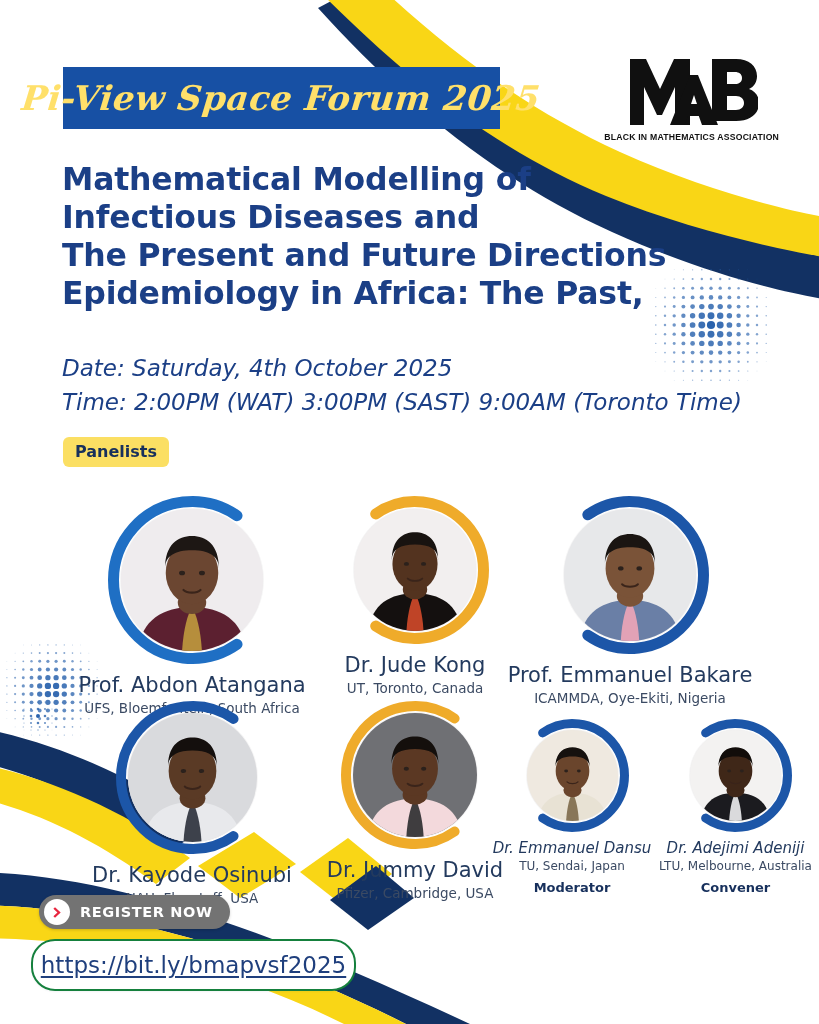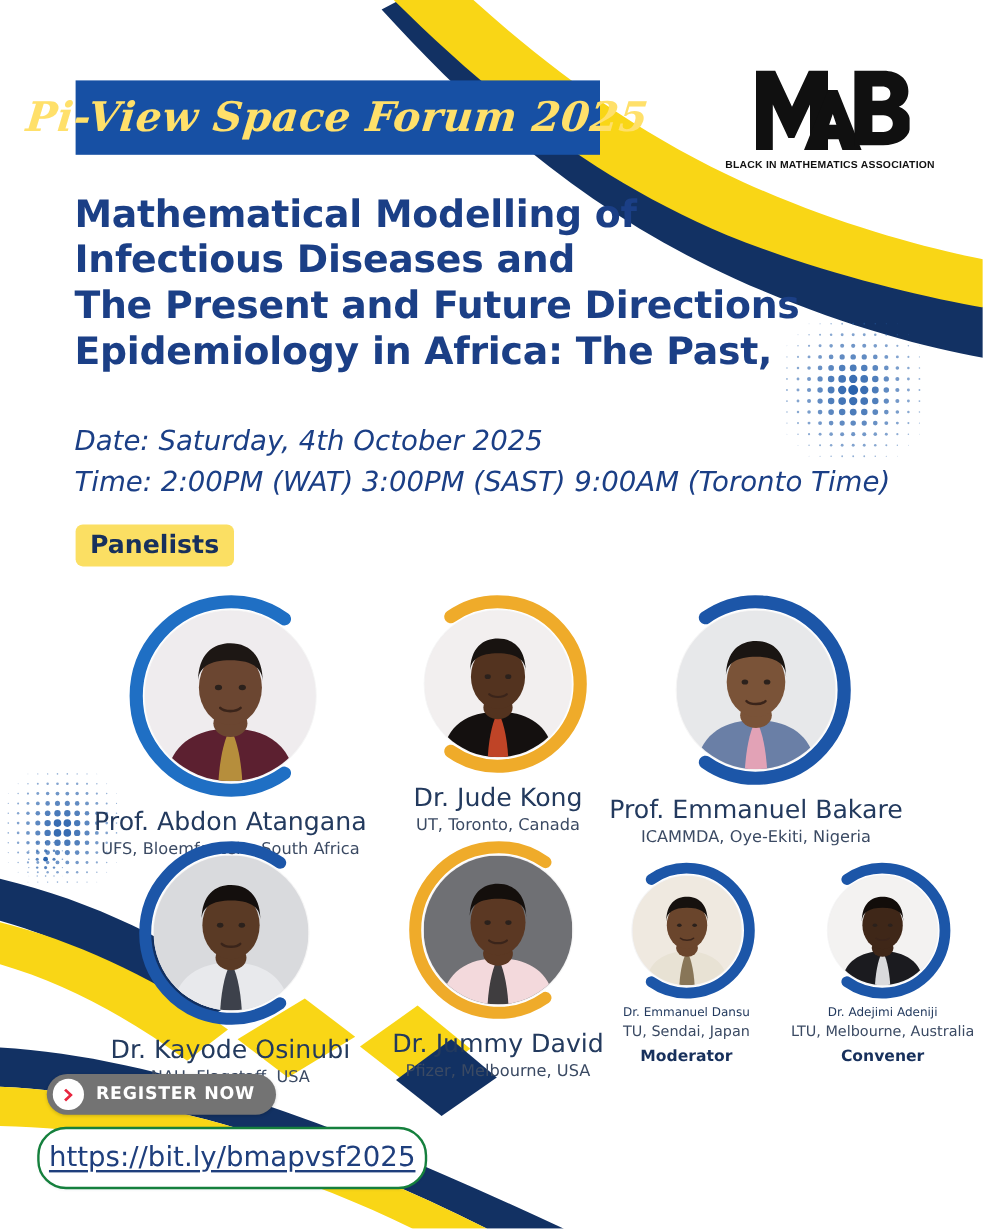--- a/index.html
+++ b/index.html
@@ -76,21 +76,21 @@
     z-index:6;
   }
   .when div{white-space:nowrap;}
 
   .panelists-badge{
     position:absolute;left:63px;top:437px;
     background:#fbdf63;border-radius:6px;
     padding:5px 12px 6px 12px;
     color:#17305c;
     font-family:"DejaVu Sans", sans-serif;
-    font-weight:700;font-size:21px;
+    font-weight:700;font-size:16px;
     z-index:6;
   }
 
   
   .row{position:absolute;z-index:6;}
   .person{position:absolute;text-align:center;}
   .ringwrap{position:relative;margin:0 auto;}
   .ring{position:absolute;left:0;top:0;}
   .photo{
     position:absolute;border-radius:50%;
@@ -115,21 +115,21 @@
     color:#17305c;
     font-family:"DejaVu Sans", sans-serif;
     font-weight:700;
     white-space:nowrap;
   }
 
   .r1 .pname{font-size:21px;margin-top:8px;}
   .r1 .paffil{font-size:13.5px;margin-top:3px;}
   .r2 .pname{font-size:21px;margin-top:8px;}
   .r2 .paffil{font-size:13.5px;margin-top:3px;}
-  .small .pname{font-size:10px;margin-top:6px;}
+  .small .pname{font-size:15px;margin-top:6px;font-style:italic;}
   .small .paffil{font-size:12px;margin-top:2px;}
   .small .prole{font-size:13px;margin-top:7px;}
 
   
   .cta{
     position:absolute;left:39px;top:895px;
     height:34px;
     background:#737373;
     border-radius:17px;
     display:flex;align-items:center;
@@ -662,21 +662,21 @@
                 <ellipse cx="50" cy="66" rx="10" ry="8" fill="#5b3823"></ellipse>
                 <ellipse cx="50" cy="45" rx="18.5" ry="22" fill="#5b3823"></ellipse>
                 <path d="M31,42 C31,25 40,19 50,19 C60,19 69,25 69,42 C69,33 62,29 50,29 C38,29 31,33 31,42 Z" fill="#140f0c"></path>
                 <ellipse cx="43" cy="45" rx="2.1" ry="1.6" fill="#2b211c"></ellipse>
                 <ellipse cx="57" cy="45" rx="2.1" ry="1.6" fill="#2b211c"></ellipse>
                 <path d="M44,57 C46.5,59.5 53.5,59.5 56,57" stroke="#3a241a" stroke-width="1.5" fill="none" stroke-linecap="round"></path>
               </svg>
             </div>
           </div>
           <div class="pname">Dr. Jummy David</div>
-          <div class="paffil">Pfizer, Melbourne, USA</div>
+          <div class="paffil">Pfizer, Cambridge, USA</div>
         </div>
         <div class="person small" style="left: 482px; top: 18px; width: 180px;">
           <div class="ringwrap" style="width: 115px; height: 115px; margin-left: 32.5px;">
             <svg width="115" height="115" viewBox="0 0 115 115" class="ring">
               <path d="M27.67,14.90 A52,52 0 1,1 27.67,100.10" stroke="#1c56a8" stroke-width="9" fill="none" stroke-linecap="round"></path>
             </svg>
             <div class="photo" style="left: 12px; top: 12px; width: 91px; height: 91px;">
               <svg viewBox="0 0 100 100" width="91" height="91">
                 <rect x="0" y="0" width="100" height="100" fill="#efe9e0"></rect>
                 <path d="M12,100 C14,78 30,69 50,69 C70,69 86,78 88,100 Z" fill="#e8e2d4"></path>

